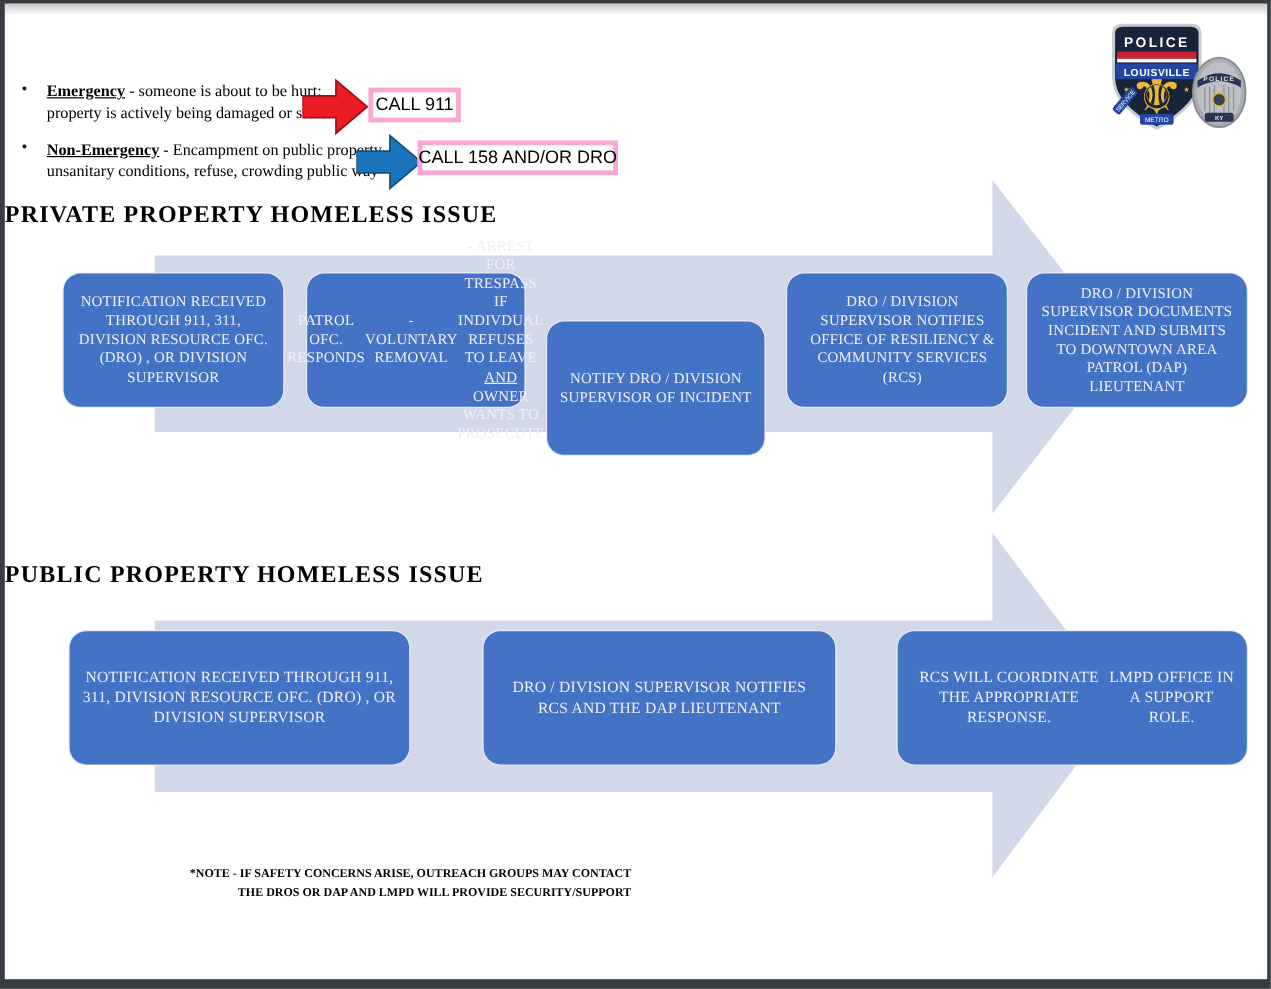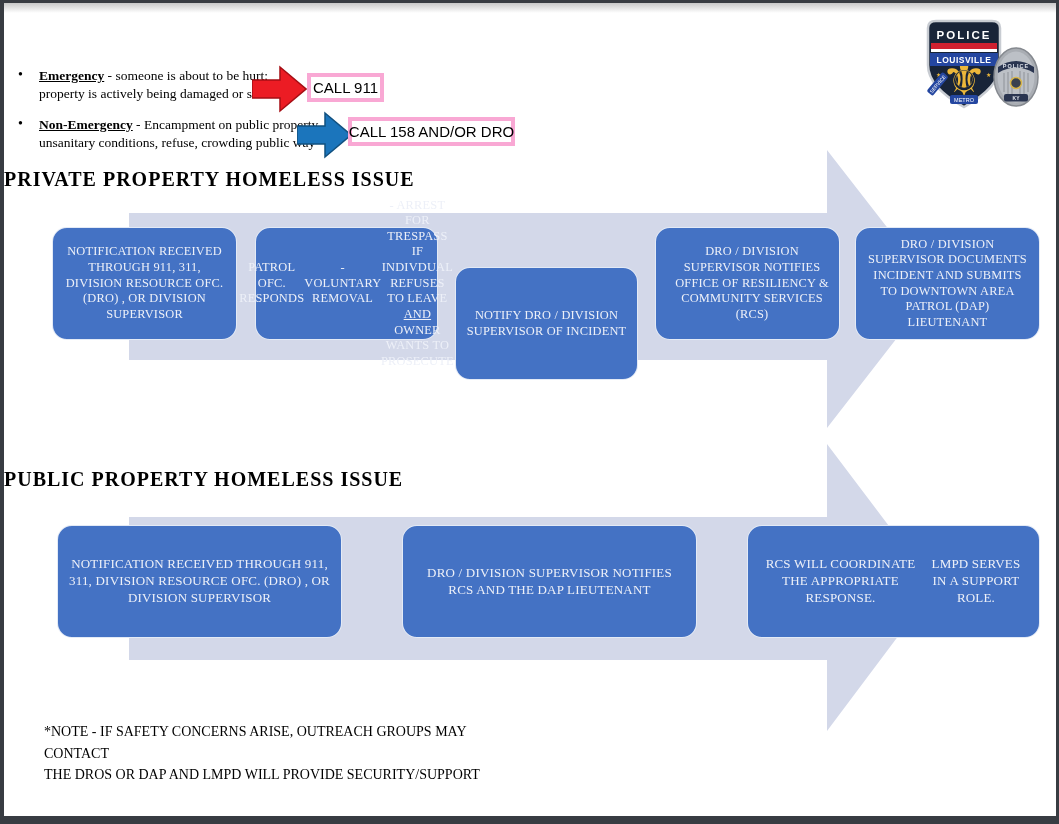--- a/index.html
+++ b/index.html
@@ -52,21 +52,21 @@
     align-items:center; justify-content:center; text-align:center;
     padding:8px 10px; box-sizing:border-box; letter-spacing:.2px;
   }
   .flow-box.private { font-size:12.4px; line-height:1.26; }
   .flow-box.public  { font-size:13px;  line-height:1.3; }
   .flow-box p { margin:2.5px 0; }
   .u { text-decoration:underline; }
 
   .note {
     position:absolute; left:40px; top:718px; width:482px;
-    text-align:left; font-weight:normal; font-size:14px; line-height:1.55; color:#000;
+    text-align:right; font-weight:bold; font-size:10px; line-height:1.55; color:#000;
   }
 
   .logo { position:absolute; left:920px; top:13px; width:122px; height:100px; }
   .logo svg { position:absolute; }
 </style>
 </head>
 <body>
 
 <div class="page">
   <div class="page-top-shade"></div>
@@ -168,20 +168,20 @@
   </svg>
 
   <div class="flow-box public" style="left:53px;  top:522px; width:285px; height:113px;">
     <p>NOTIFICATION RECEIVED THROUGH 911, 311, DIVISION RESOURCE OFC. (DRO) , OR DIVISION SUPERVISOR</p>
   </div>
   <div class="flow-box public" style="left:398px; top:522px; width:295px; height:113px;">
     <p>DRO / DIVISION SUPERVISOR NOTIFIES RCS AND THE DAP LIEUTENANT</p>
   </div>
   <div class="flow-box public" style="left:743px; top:522px; width:293px; height:113px;">
     <p>RCS WILL COORDINATE THE APPROPRIATE RESPONSE.</p>
-    <p>LMPD SERVES IN A SUPPORT ROLE.</p>
+    <p>LMPD OFFICE IN A SUPPORT ROLE.</p>
   </div>
 
   <div class="note">
     <span>*NOTE - IF SAFETY CONCERNS ARISE, OUTREACH GROUPS MAY CONTACT</span><br>
     <span>THE DROS OR DAP AND LMPD WILL PROVIDE SECURITY/SUPPORT</span>
   </div>
 </div>
 
 </body></html>

